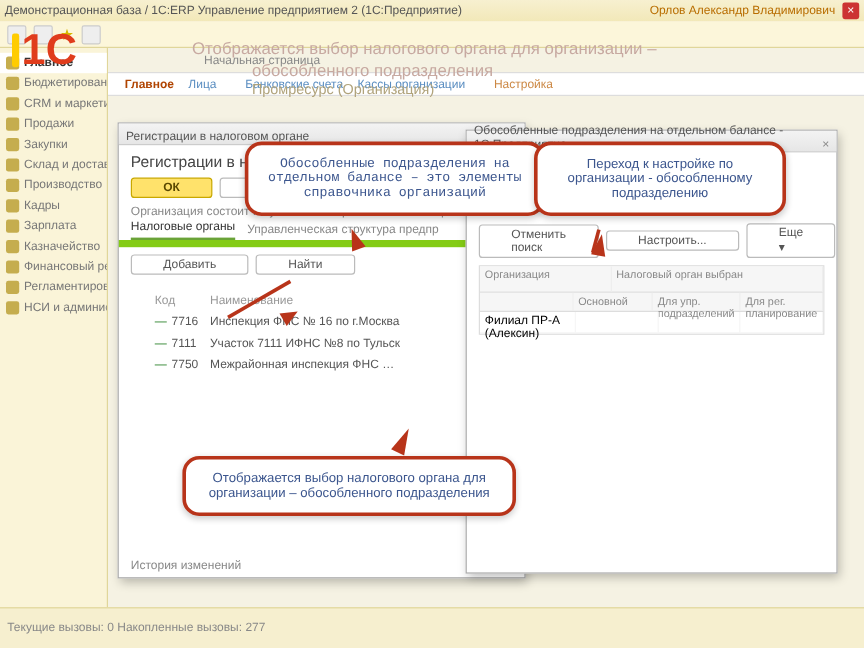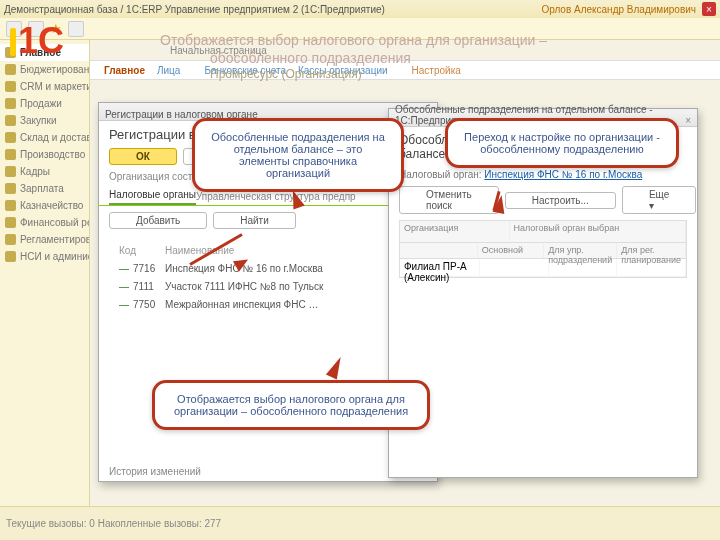--- a/index.html
+++ b/index.html
@@ -34,25 +34,25 @@
   .modal{position:absolute;background:#fff;border:1px solid #aaa;box-shadow:2px 4px 8px rgba(0,0,0,0.25);}
   .modal-head{height:18px;background:linear-gradient(#f3f3f3,#e6e6e6);display:flex;align-items:flex-end;padding:0 6px;font-size:10px;color:#555;border-bottom:1px solid #ccc;}
   .modal-head .close-x{margin-left:auto;color:#888;}
 
   .left-modal{left:0;top:0;width:340px;height:380px;}
   .left-modal .title{padding:6px 10px;font-size:13px;color:#444;}
   .btn-row{display:flex;gap:6px;padding:0 10px 6px;}
   .btn{padding:2px 26px;border:1px solid #bbb;border-radius:3px;background:#fff;font-size:10px;color:#555;}
   .btn.ok{background:#ffe26b;border-color:#c9a800;color:#5a4800;font-weight:bold;}
   .hint{padding:0 10px 4px;font-size:10px;color:#888;}
-  .subtabs2{display:flex;padding:0 10px;height:20px;align-items:flex-end;border-bottom:1px solid #84cc16;font-size:10px;}
+  .subtabs2{display:flex;gap:10px;padding:0 10px;height:20px;align-items:flex-end;border-bottom:6px solid #84cc16;font-size:10px;}
   .subtabs2 .st{color:#888;padding-bottom:3px;}
   .subtabs2 .st.active{color:#333;border-bottom:2px solid #6aa338;}
 
-  .table{padding:6px 20px;}
+  .table{padding:6px 10px;margin-left:20px;}
   .table .row{display:flex;align-items:center;height:18px;font-size:10px;color:#555;}
   .table .c1{width:46px;}
   .table .c2{flex:1;}
   .table .head .c1,.table .head .c2{color:#999;}
   .table .dash{color:#1c7a1c;margin-right:4px;}
 
   .right-modal{left:290px;top:6px;width:310px;height:370px;}
   .right-modal .title{padding:6px 10px;font-size:12px;color:#444;}
   .field-line{padding:2px 10px;font-size:10px;color:#777;}
   .field-line .link{color:#1a5ea8;text-decoration:underline;}
@@ -62,22 +62,22 @@
   .grid .gh{display:flex;height:22px;background:#f6f6f6;border-bottom:1px solid #ddd;font-size:9px;color:#888;}
   .grid .gh .gc{flex:1;padding:2px 4px;border-right:1px solid #eee;}
   .grid .gr{display:flex;height:18px;font-size:10px;border-bottom:1px solid #f2f2f2;}
   .grid .gr .gc{flex:1;padding:2px 4px;border-right:1px solid #f6f6f6;}
   .grid .gr.sel{background:#ffe9a6;}
   .check{color:#2e9b2e;}
 
   .history{position:absolute;left:10px;bottom:4px;font-size:10px;color:#888;}
 
   .callout{position:absolute;border:3px solid #b8341a;border-radius:14px;background:#fff;padding:10px 14px;font-size:11px;color:#3c568e;text-align:center;box-shadow:0 2px 5px rgba(0,0,0,0.2);z-index:30;}
-  .callout-top{top:118px;left:192px;width:212px;}
-  .callout-right{top:118px;left:445px;width:234px;}
+  .callout-top{top:118px;left:204px;width:250px;font-family:Liberation Mono, monospace;}
+  .callout-right{top:118px;left:445px;width:210px;}
   .callout-bottom{top:380px;left:152px;width:278px;}
 
   .top-text{position:absolute;top:32px;left:160px;color:#c7a9a1;font-size:14px;z-index:20;}
   .top-text2{position:absolute;top:50px;left:210px;color:#c7a9a1;font-size:14px;z-index:20;}
   .sub-text{position:absolute;top:67px;left:210px;color:#b0a37b;font-size:12px;z-index:20;}
 
   .arrow{position:absolute;width:0;height:0;z-index:29;}
   .arrow-a{top:190px;left:290px;border-left:6px solid transparent;border-right:6px solid transparent;border-top:18px solid #b8341a;transform:rotate(-200deg);}
   .arrow-b{top:195px;left:494px;border-left:6px solid transparent;border-right:6px solid transparent;border-top:18px solid #b8341a;transform:rotate(190deg);}
   .arrow-b-line{position:absolute;top:191px;left:495px;width:3px;height:20px;background:#b8341a;z-index:28;transform:rotate(15deg);}

